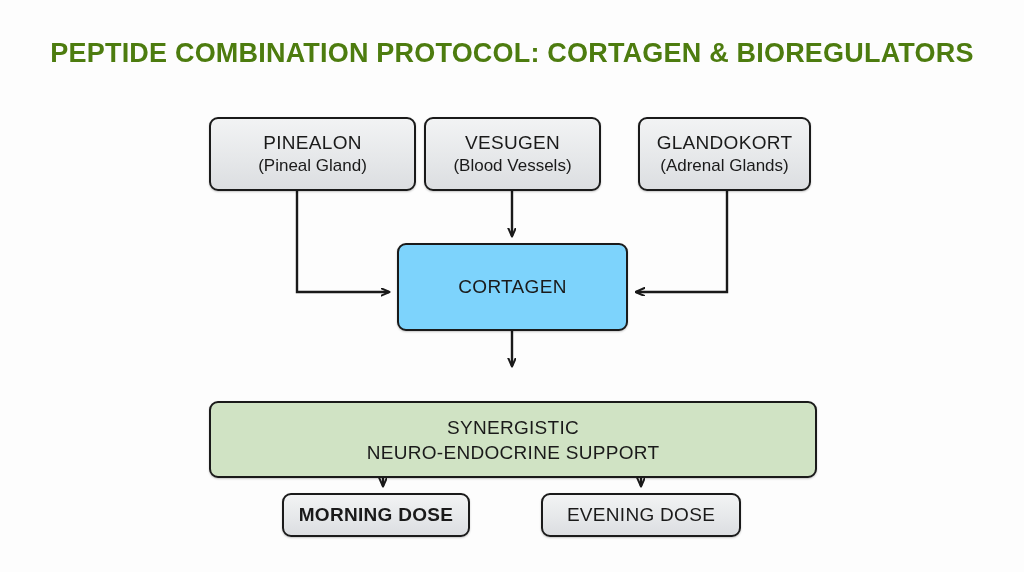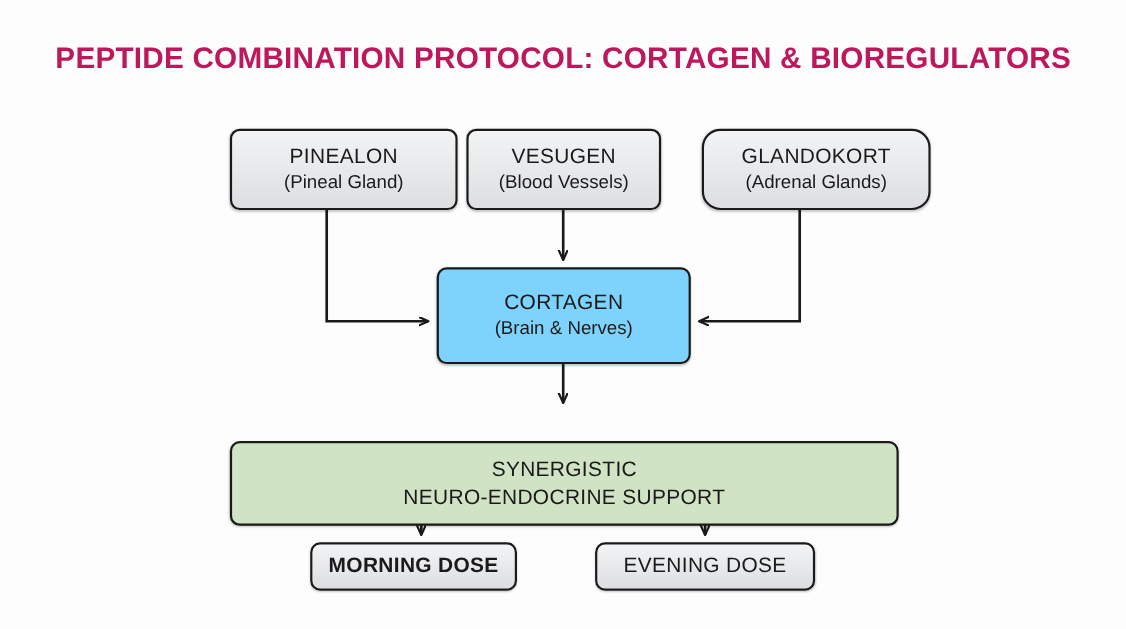--- a/index.html
+++ b/index.html
@@ -27,21 +27,21 @@
   }
   .title {
     position: absolute;
     left: 0;
     top: 38px;
     width: 1024px;
     text-align: center;
     font-size: 27px;
     font-weight: bold;
     letter-spacing: 0.2px;
-    color: #be185d;
+    color: #4d7c0f;
     white-space: nowrap;
   }
   .node {
     position: absolute;
     box-sizing: border-box;
     border: 2px solid #1a1a1a;
     border-radius: 9px;
     display: flex;
     flex-direction: column;
     align-items: center;
@@ -66,21 +66,21 @@
     background: #7dd3fc;
   }
   .node-green {
     background: #d0e3c4;
   }
   .node-green .ttl { font-size: 19px; line-height: 25px; }
 
   
   #node-pinealon   { left: 209px; top: 117px; width: 207px; height: 74px; }
   #node-vesugen    { left: 424px; top: 117px; width: 177px; height: 74px; }
-  #node-glandokort { left: 638px; top: 117px; width: 208px; height: 74px; border-radius: 17px; }
+  #node-glandokort { left: 638px; top: 117px; width: 173px; height: 74px; }
   #node-cortagen   { left: 397px; top: 243px; width: 231px; height: 88px; }
   #node-synergy    { left: 209px; top: 373px; width: 608px; height: 77px; margin-top: 28px; }
   #node-morning    { left: 282px; top: 493px; width: 188px; height: 44px; font-weight: bold; }
   #node-evening    { left: 541px; top: 493px; width: 200px; height: 44px; }
 </style>
 </head>
 <body>
 
 <div id="canvas">
 
@@ -119,21 +119,20 @@
     <div class="sub">(Blood Vessels)</div>
   </div>
 
   <div class="node node-gray" id="node-glandokort">
     <div class="ttl">GLANDOKORT</div>
     <div class="sub">(Adrenal Glands)</div>
   </div>
 
   <div class="node node-blue" id="node-cortagen">
     <div class="ttl">CORTAGEN</div>
-    <div class="sub">(Brain &amp; Nerves)</div>
   </div>
 
   <div class="node node-green" id="node-synergy">
     <div class="ttl">SYNERGISTIC</div>
     <div class="ttl">NEURO-ENDOCRINE SUPPORT</div>
   </div>
 
   <div class="node node-gray" id="node-morning">
     <div class="ttl">MORNING DOSE</div>
   </div>

